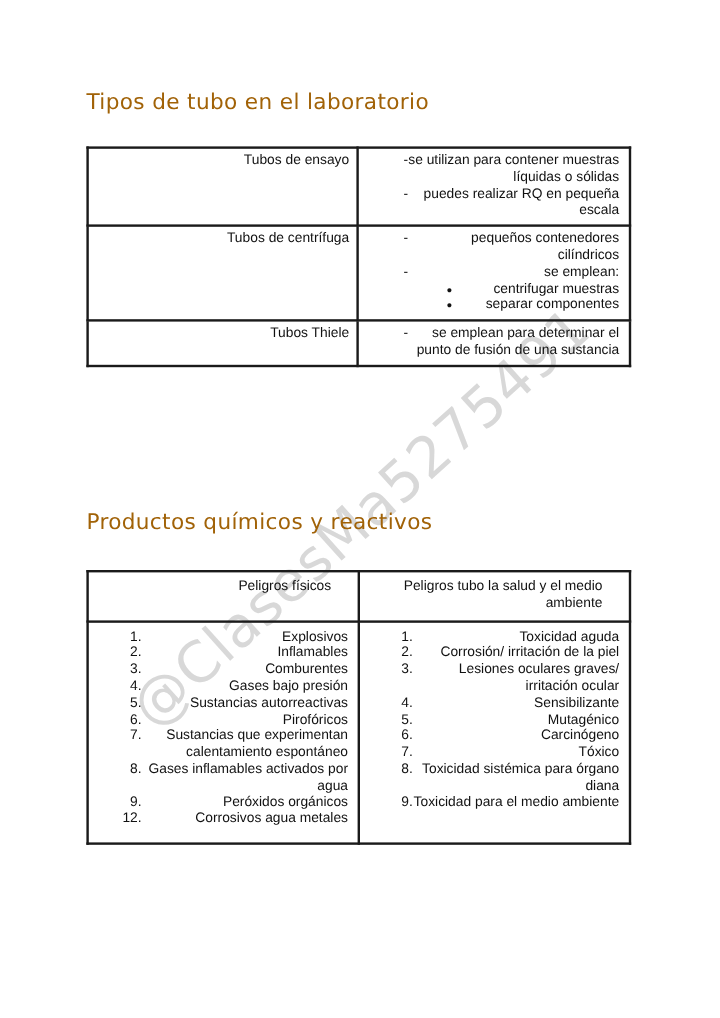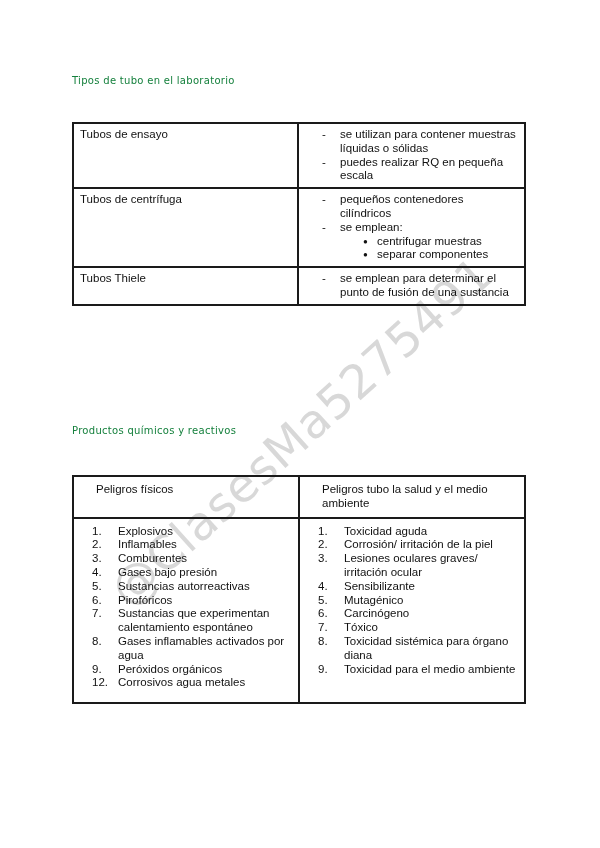--- a/index.html
+++ b/index.html
@@ -11,32 +11,32 @@
     position:absolute; left:5px; top:404px; width:592px;
     text-align:center; white-space:nowrap;
     transform:rotate(-42deg); transform-origin:center;
     font-family:"DejaVu Sans", sans-serif;
     font-size:47px; letter-spacing:1px; color:#cfcfcf; opacity:0.8;
     z-index:0; pointer-events:none;
   }
   .title {
     position:absolute; margin:0; z-index:1;
     font-family:"DejaVu Sans", sans-serif;
-    font-size:10px; font-weight:400; letter-spacing:0.3px; color:#15803d;
+    font-size:18px; font-weight:400; letter-spacing:0.3px; color:#a16207;
   }
   #title-tubes { left:72px; top:75px; }
   #title-chem  { left:72px; top:425px; }
   table.tbl {
     position:absolute; left:72px; z-index:1;
     border-collapse:collapse; table-layout:fixed; background:transparent;
   }
   #table-tubes { top:122px; width:452px; }
   #table-chem  { top:475px; width:452px; }
   .tbl th, .tbl td {
-    border:2px solid #1a1a1a; vertical-align:top; text-align:left;
+    border:2px solid #1a1a1a; vertical-align:top; text-align:right;
     font-size:11.5px; line-height:1.2; font-weight:400; color:#111111;
     padding:4px 6px;
   }
   #table-chem th { padding:6px 22px; }
   #table-chem td { padding:6px 6px 12px 6px; }
   .cell-label { padding-left:7px; }
   
   .dash-row { display:flex; align-items:flex-start; }
   .dash-m   { flex:none; width:18px; margin-left:17px; }
   .dash-t   { flex:1; padding-right:2px; }

